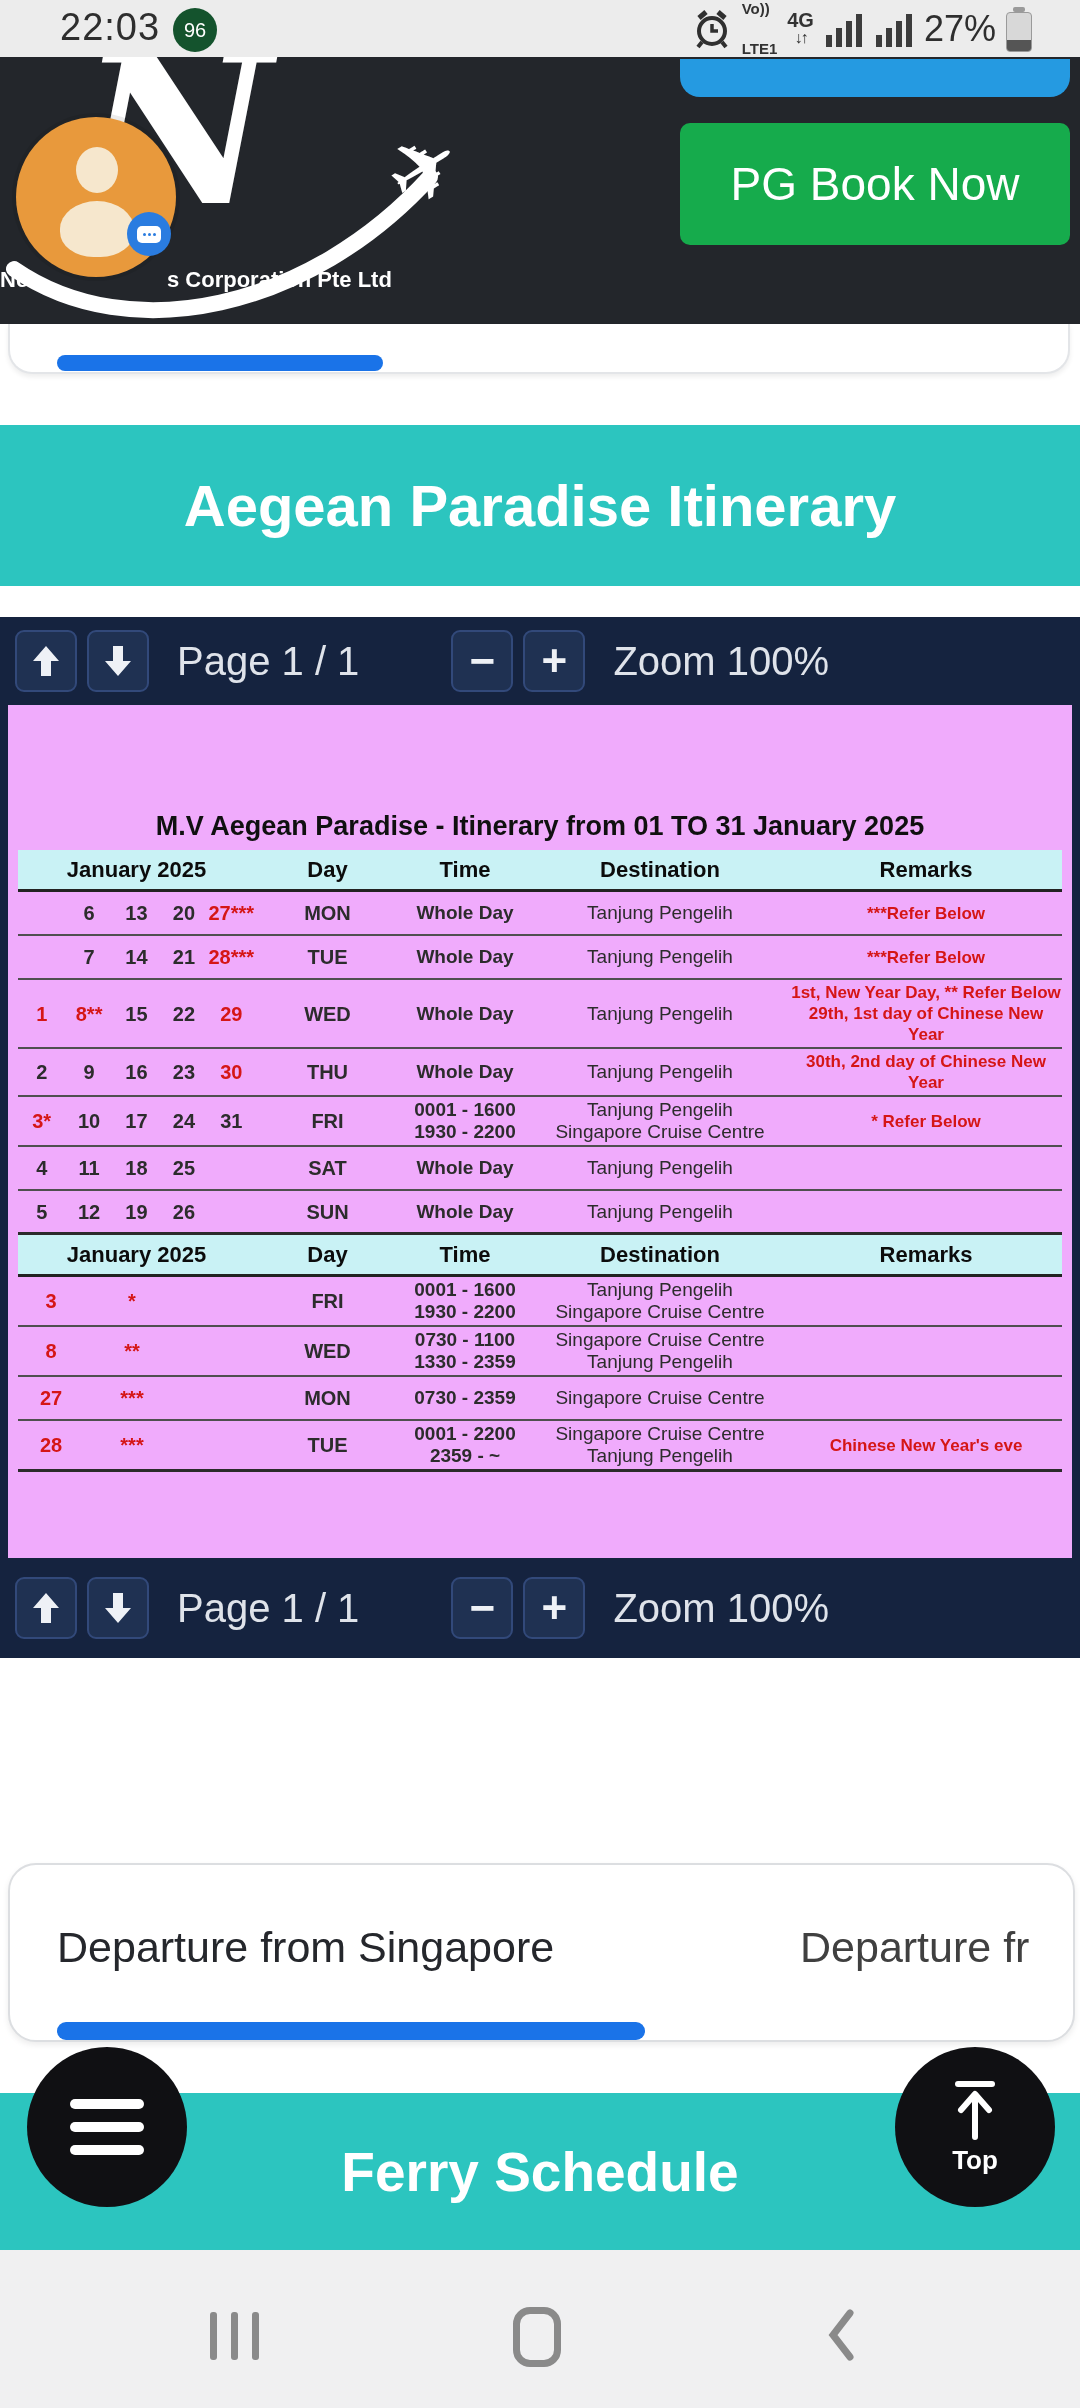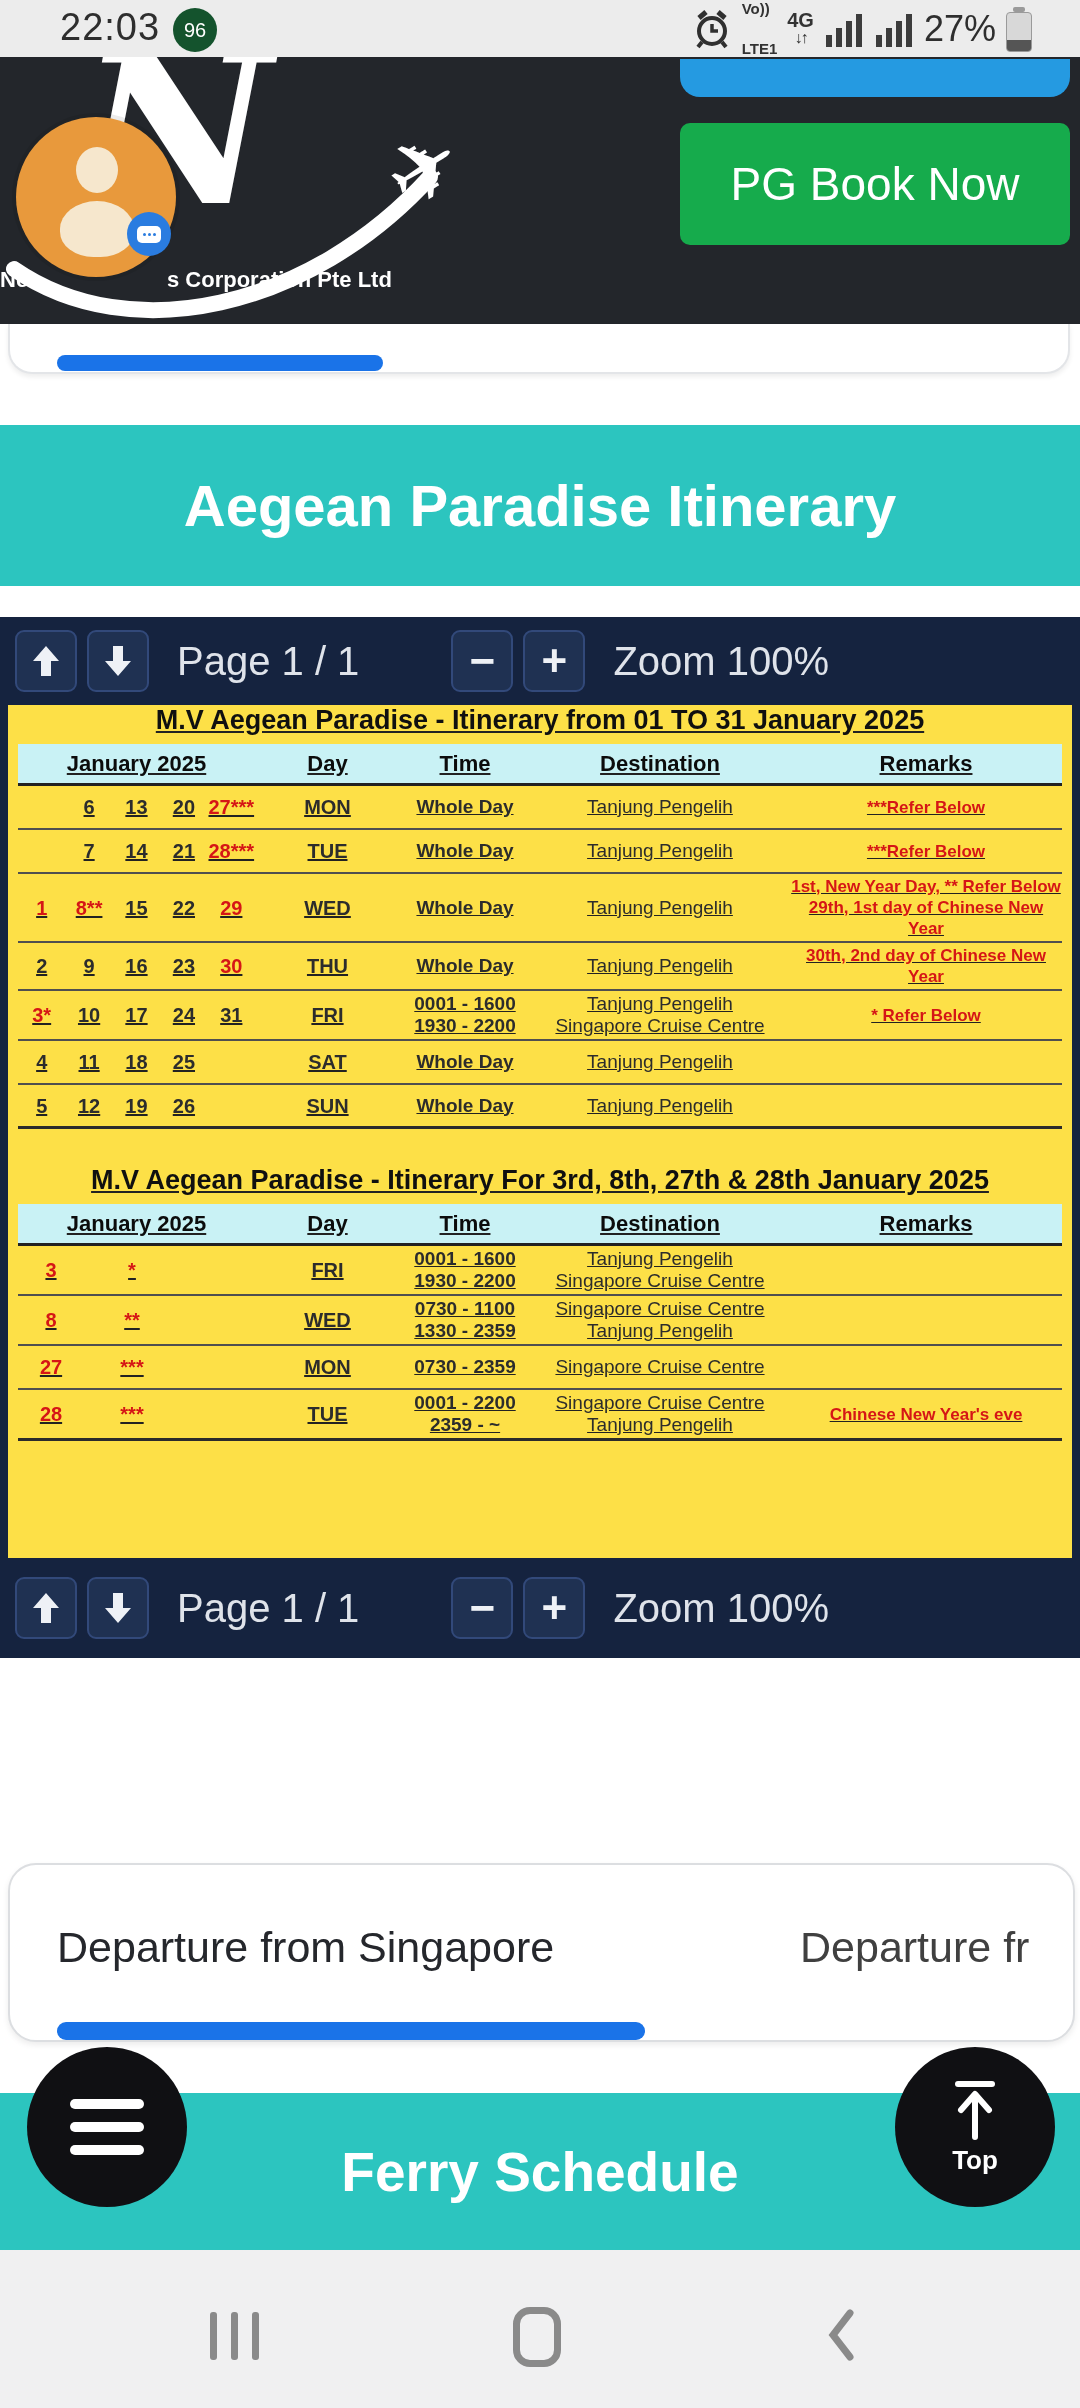--- a/index.html
+++ b/index.html
@@ -54,22 +54,22 @@
   .toolbar{position:absolute;left:0;width:1080px;display:flex;align-items:center;color:#dfe3ea;}
   .toolbar.top{top:0;height:88px;}
   .toolbar.bottom{bottom:0;height:100px;}
   .tb-btn{width:62px;height:62px;border-radius:9px;background:#1f3152;border:2px solid #32497a;box-sizing:border-box;
           display:flex;align-items:center;justify-content:center;color:#eef1f6;}
   .tb-btn.up{margin-left:15px;}
   .tb-btn.down{margin-left:10px;}
   .tb-btn.minus{margin-left:92px;font-size:44px;font-weight:bold;line-height:0;}
   .tb-btn.plus{margin-left:10px;font-size:44px;font-weight:bold;line-height:0;}
   .tb-label{font-size:40px;margin-left:28px;white-space:nowrap;}
-  .page{position:absolute;left:8px;right:8px;top:88px;bottom:100px;background:#fde047;overflow:hidden;
-        box-sizing:border-box;color:#222;text-decoration:underline;}
+  .page{position:absolute;left:8px;right:8px;top:88px;bottom:100px;background:#f0abfc;overflow:hidden;
+        padding-top:106px;box-sizing:border-box;color:#222;}
   .tbl-title{text-align:center;font-size:27px;font-weight:bold;color:#101010;margin:0 10px 8px 10px;}
   .tbl{margin:0 10px 0 10px;}
   .tbl2{margin-top:36px;}
   .trow{display:grid;grid-template-columns:237px 145px 130px 260px 272px;align-items:center;
         border-bottom:2px solid #4f4f4f;min-height:44px;padding:2px 0;box-sizing:border-box;}
   .trow:last-child{border-bottom:3px solid #2b2b2b;}
   .thead{background:#c9f2f5;border-bottom:3px solid #222;min-height:42px;font-weight:bold;}
   .tcell{text-align:center;font-size:19px;line-height:22px;color:#2c2c2c;}
   .hcell{font-size:22px;color:#0c0c0c;}
   .dates5{display:grid;grid-template-columns:repeat(5,1fr);align-items:center;}
@@ -332,21 +332,20 @@
             <div class="tcell day">SUN</div>
             <div class="tcell time">
               <div class="">Whole Day</div>
             </div>
             <div class="tcell dest">
               <div class="">Tanjung Pengelih</div>
             </div>
             <div class="tcell rem"></div>
           </div>
         </div>
-      <div class="tbl-title tbl2">M.V Aegean Paradise - Itinerary For 3rd, 8th, 27th &amp; 28th January 2025</div>
       <div class="tbl">
           <div class="trow thead">
             <div class="tcell hcell">January 2025</div>
             <div class="tcell hcell">Day</div>
             <div class="tcell hcell">Time</div>
             <div class="tcell hcell">Destination</div>
             <div class="tcell hcell">Remarks</div>
           </div>
           <div class="trow">
             <div class="tcell dates2">

